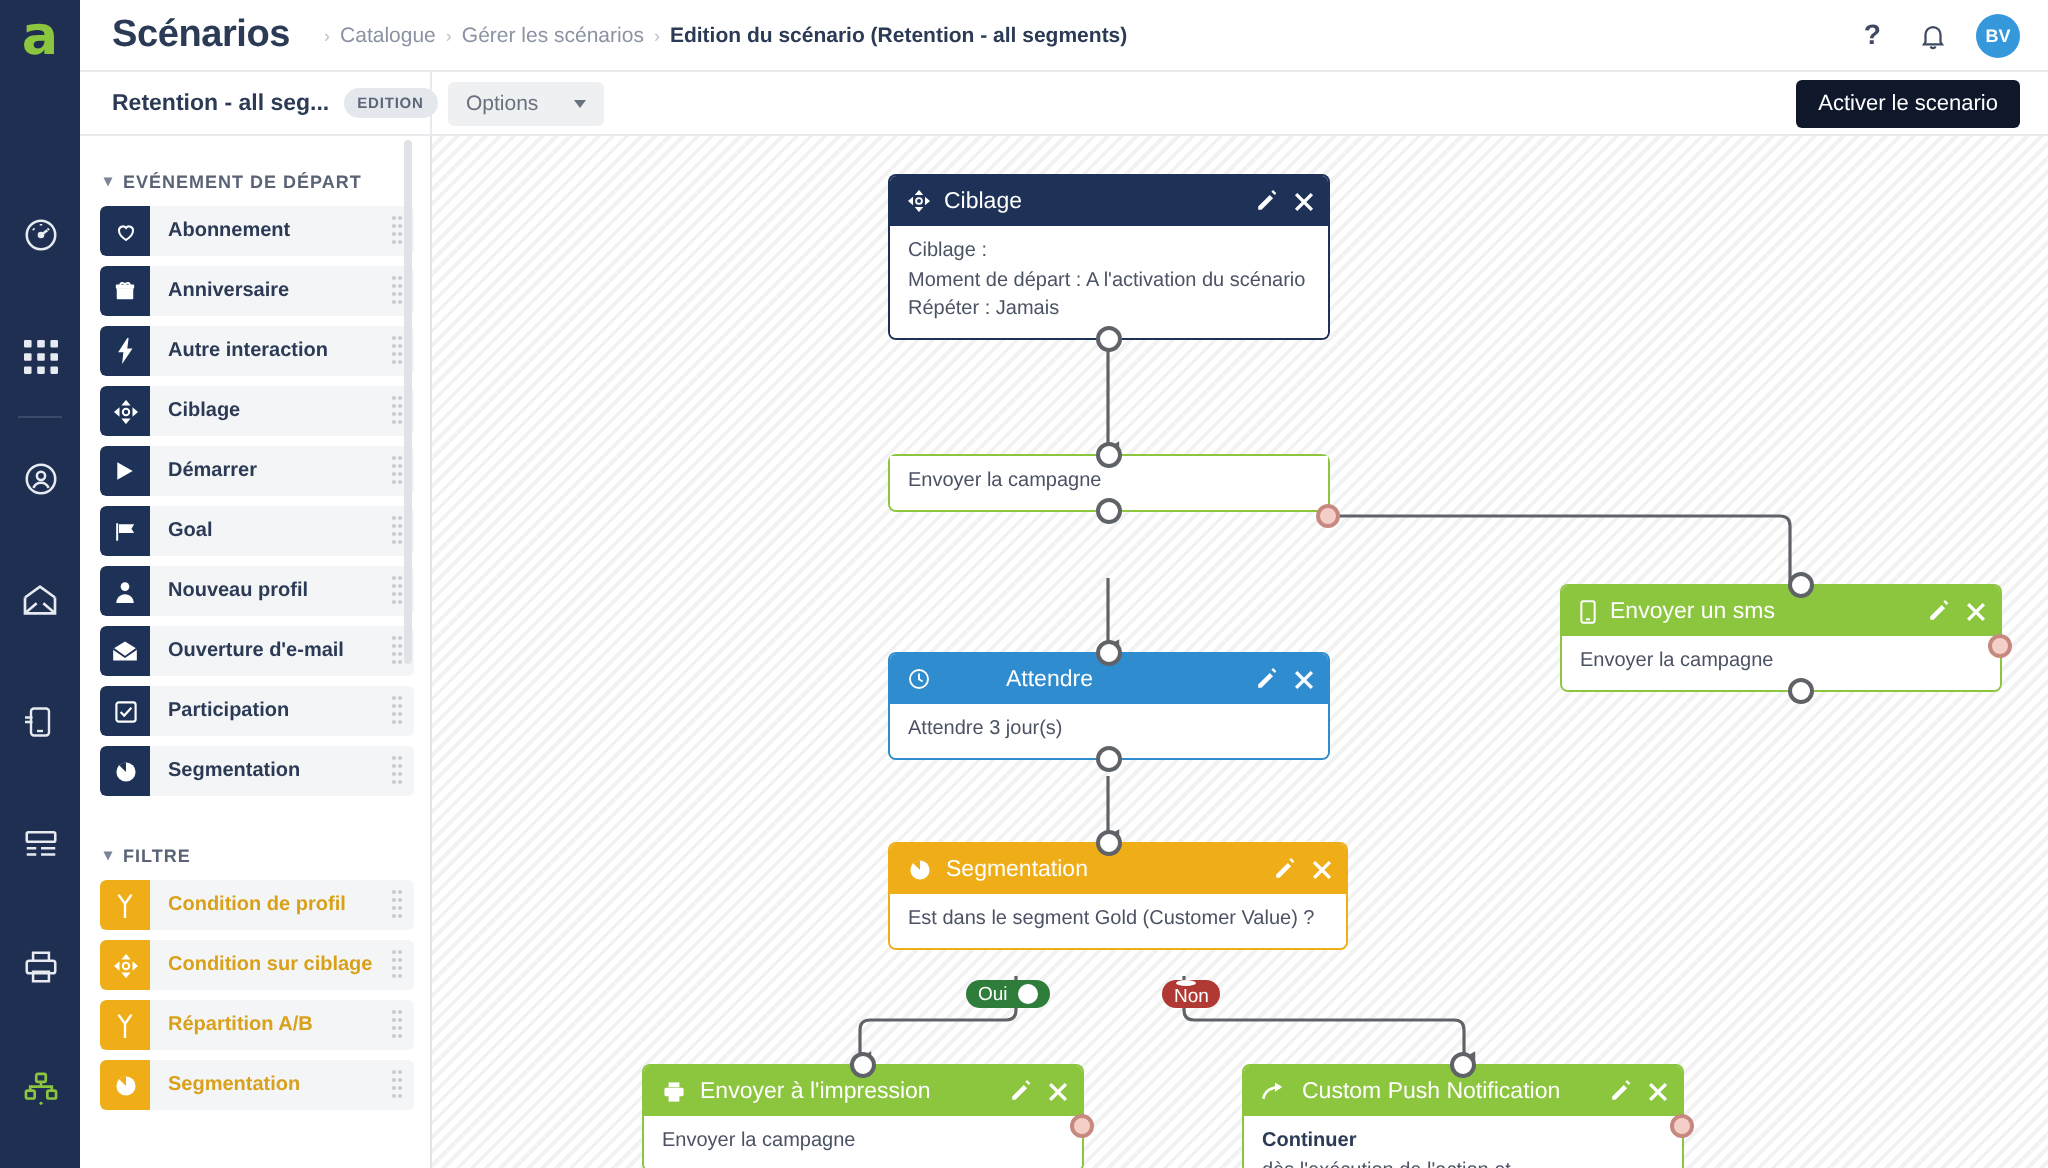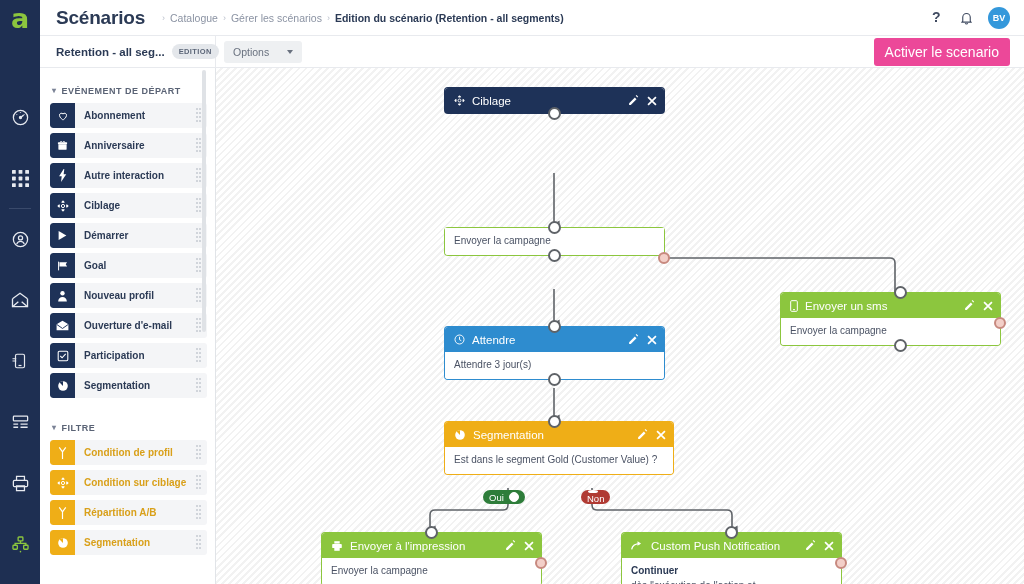--- a/index.html
+++ b/index.html
@@ -64,22 +64,22 @@
   }
   .options-btn {
     margin-left: 8px; background: #eef0f2; color: #69717f; font-size: 10.5px;
     padding: 5px 9px; border-radius: 3px; cursor: pointer; display: flex;
     align-items: center; gap: 18px; border: none;
     font-family: "Liberation Sans", sans-serif;
   }
   .caret { width: 0; height: 0; border-left: 3.5px solid transparent;
            border-right: 3.5px solid transparent; border-top: 4px solid #69717f; }
   .activate-btn {
-    margin-left: auto; margin-right: 14px; background: #ec4899; color: #fff;
-    font-size: 14px; padding: 6px 11px; border-radius: 3px; border: none;
+    margin-left: auto; margin-right: 14px; background: #0f172a; color: #fff;
+    font-size: 11px; padding: 6px 11px; border-radius: 3px; border: none;
     cursor: pointer; font-family: "Liberation Sans", sans-serif; font-weight: 400;
   }
 
   
   .palette {
     position: absolute; left: 40px; top: 68px; width: 176px; height: 516px;
     background: #fff; border-right: 1px solid #e1e4e8; overflow: hidden; z-index: 20;
   }
   .pal-scroll { padding: 12px 8px 0 10px; position: relative; height: 100%; }
   .pal-group-title {
@@ -131,21 +131,21 @@
   .node-acts span { cursor: pointer; display:flex; align-items:center; }
   .node-body {
     background: #fff; font-size: 10px; color: #4a5264; line-height: 1.45;
     padding: 6px 9px; border-radius: 0 0 3px 3px;
   }
   .node.dark { box-shadow: 0 0 0 1px #1e3258; }
   .node.dark .node-head { background: #1e3258; }
   .node.green { box-shadow: 0 0 0 1px #8cc63e; }
   .node.green .node-head { background: #8cc63e; }
   .node.blue { box-shadow: 0 0 0 1px #2e8ccf; }
-  .node.blue .node-head { background: #2e8ccf; }
+  .node.blue .node-head { background: #2e8ccf; gap: 31px; }
   .node.amber { box-shadow: 0 0 0 1px #efae17; }
   .node.amber .node-head { background: #efae17; }
 
   .port {
     position: absolute; width: 13px; height: 13px; border-radius: 50%;
     background: #fff; border: 2px solid #5f6368; cursor: pointer;
   }
   .port.out-red { border-color: #c7897f; background: #f3cfc8; }
   .port.small { width: 12px; height: 12px; }
 
@@ -693,20 +693,25 @@
                 <path d="M14 1.5l3 3 1.5-1.5-3-3z"></path>
               </svg>
           </span>
           <span>
             <svg width="10" height="10" viewBox="0 0 14 14" stroke="#fff" stroke-width="2.4">
                 <path d="M1.5 1.5l11 11M12.5 1.5l-11 11"></path>
               </svg>
           </span>
         </span>
       </div>
+      <div class="node-body">
+        <div>Ciblage :</div>
+        <div>Moment de départ : A l'activation du scénario</div>
+        <div>Répéter : Jamais</div>
+      </div>
       <div class="port" style="left:103px; bottom:-7px;"></div>
     </div>
 
     <div class="node green" style="left:229px; top:160px; width:219px;">
       <div class="node-body">
         <div>Envoyer la campagne</div>
       </div>
       <div class="port" style="left:103px; top:-7px;"></div>
       <div class="port out-red small" style="right:-6px; top:24px;"></div>
       <div class="port" style="left:103px; bottom:-7px;"></div>

